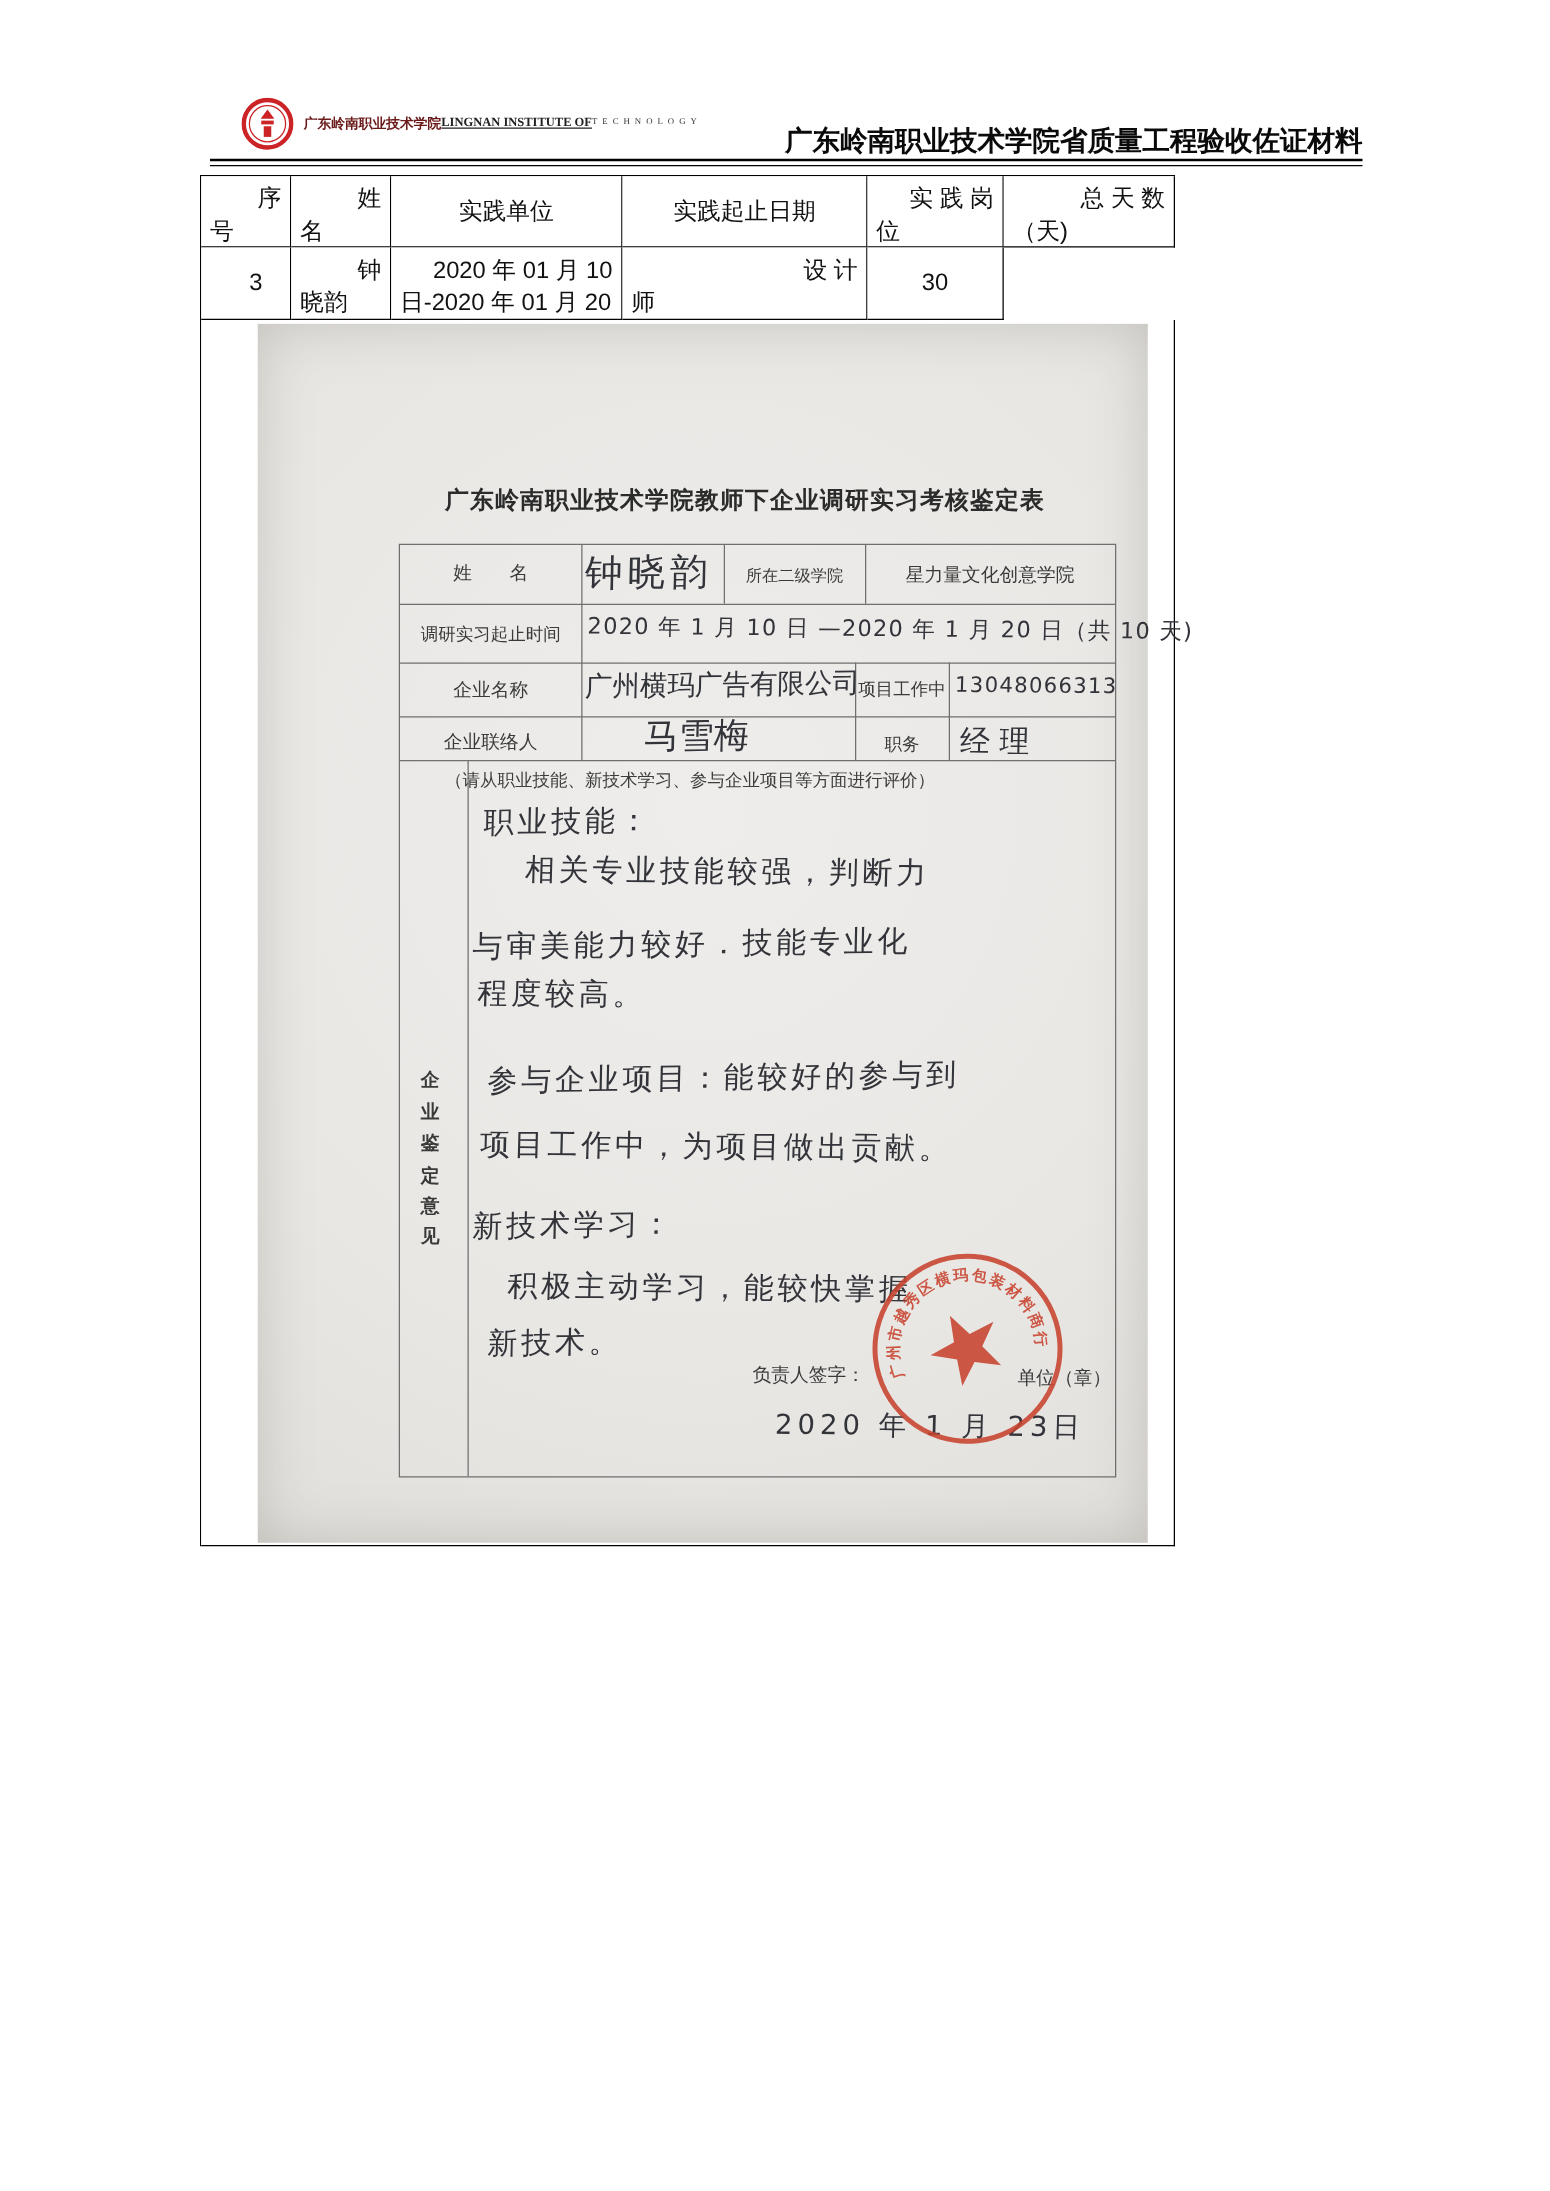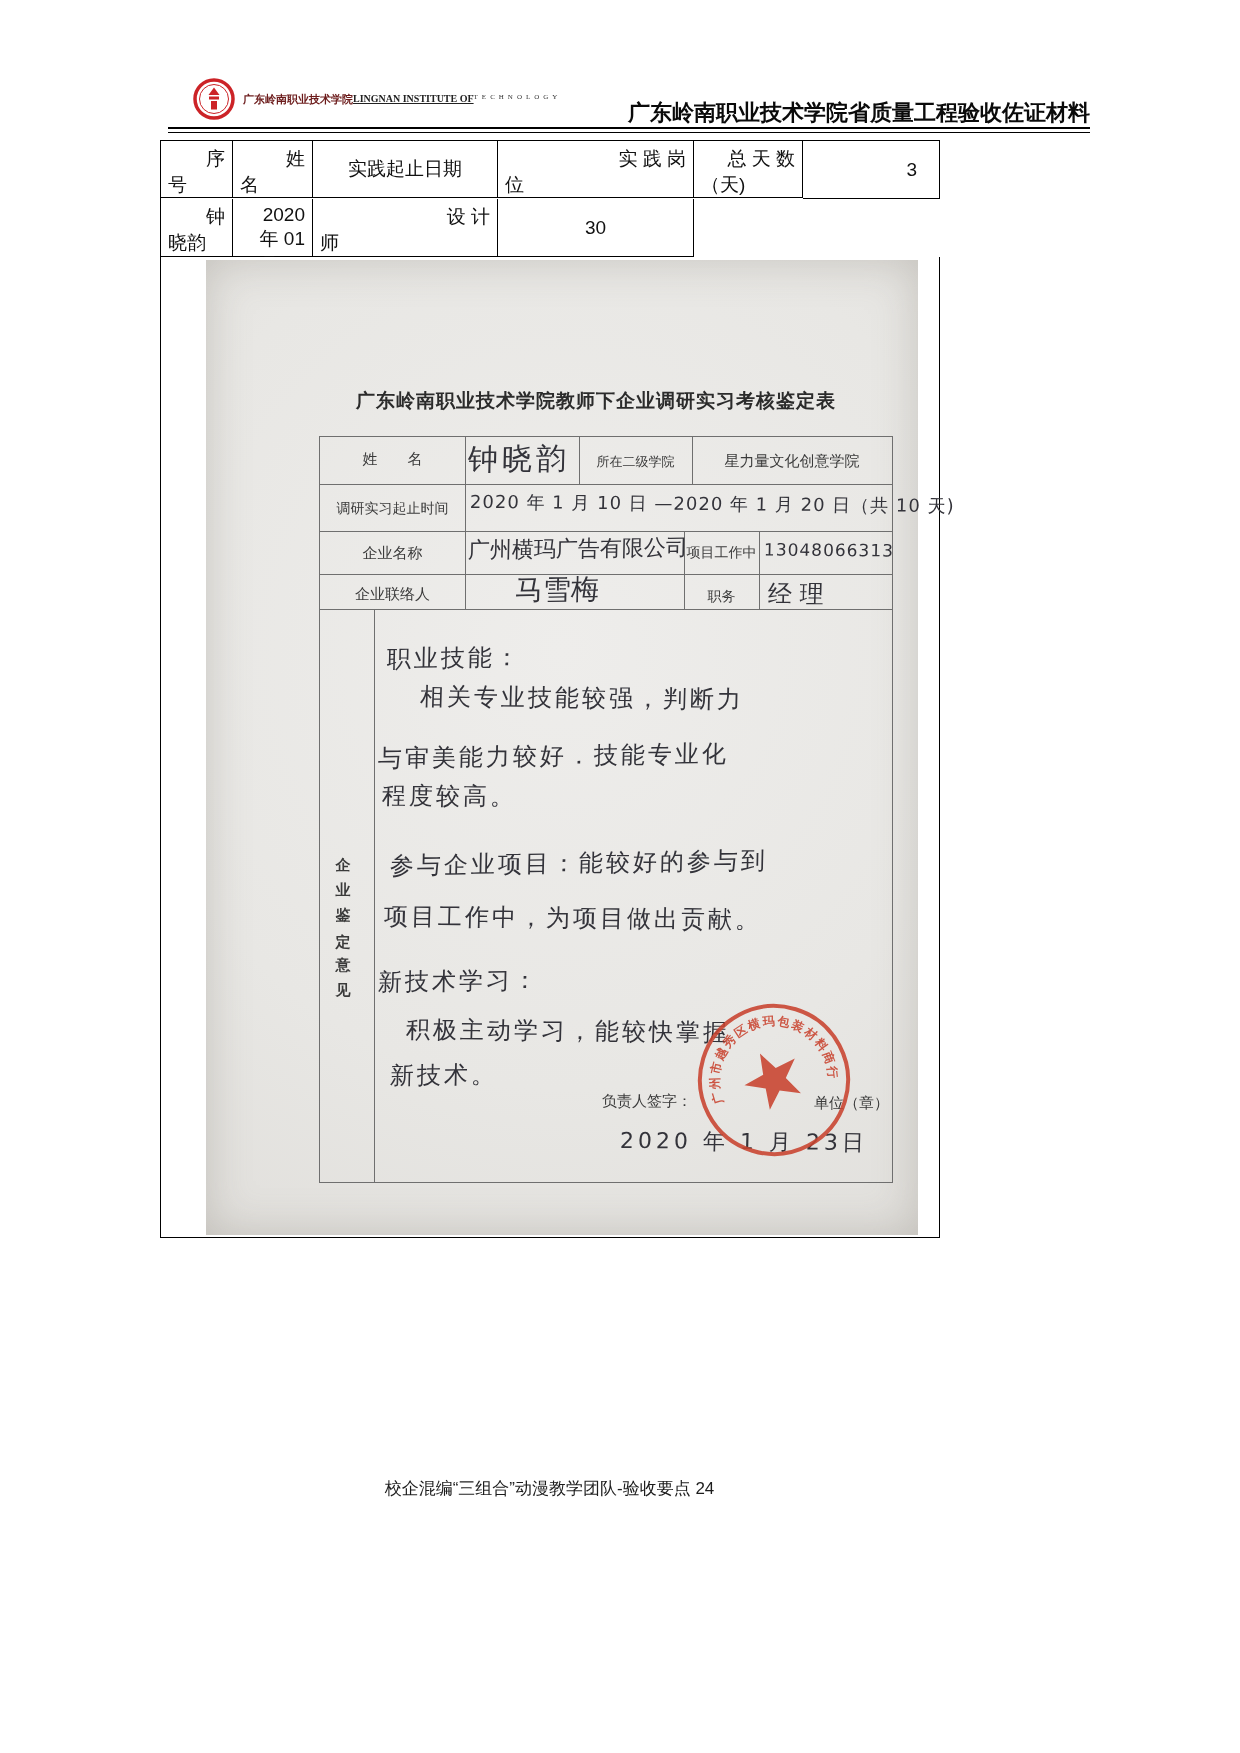--- a/index.html
+++ b/index.html
@@ -82,20 +82,21 @@
 
   <div class="sum-table">
     <div class="cell h-cell two">
       <span class="l1">序</span>
       <span class="l2">号</span>
     </div>
     <div class="cell h-cell two">
       <span class="l1">姓</span>
       <span class="l2">名</span>
     </div>
+    <div class="cell h-cell ctr">实践单位</div>
     <div class="cell h-cell ctr">实践起止日期</div>
     <div class="cell h-cell two">
       <span class="l1">实 践 岗</span>
       <span class="l2">位</span>
     </div>
     <div class="cell h-cell two">
       <span class="l1">总 天 数</span>
       <span class="l2">（天)</span>
     </div>
 
@@ -143,20 +144,21 @@
           <div class="hw hw-a" style="left:148px;top:97px;font-size:22px">广州横玛广告有限公司</div>
           <div class="flabel" style="left:364px;top:107px;width:75px;font-size:14px">项目工作中</div>
           <div class="hw hw-b" style="left:444px;top:103px;font-size:17px;letter-spacing:1px">13048066313</div>
 
           <div class="flabel" style="left:0;top:148px;width:145px;font-size:15px">企业联络人</div>
           <div class="hw hw-a" style="left:195px;top:134px;font-size:28px">马雪梅</div>
           <div class="flabel" style="left:364px;top:151px;width:75px;font-size:14px">职务</div>
           <div class="hw hw-b" style="left:448px;top:141px;font-size:24px">经 理</div>
 
           <div class="vlabel">企业鉴定意见</div>
+          <div class="note">（请从职业技能、新技术学习、参与企业项目等方面进行评价）</div>
 
           <div class="hw hw-a eval-line" style="left:67px;top:205px">职业技能：</div>
           <div class="hw hw-b eval-line" style="left:100px;top:245px">相关专业技能较强，判断力</div>
           <div class="hw hw-a eval-line" style="left:58px;top:303px">与审美能力较好．技能专业化</div>
           <div class="hw hw-b eval-line" style="left:62px;top:343px">程度较高。</div>
           <div class="hw hw-a eval-line" style="left:70px;top:410px">参与企业项目：能较好的参与到</div>
           <div class="hw hw-b eval-line" style="left:64px;top:465px">项目工作中，为项目做出贡献。</div>
           <div class="hw hw-a eval-line" style="left:58px;top:528px">新技术学习：</div>
           <div class="hw hw-b eval-line" style="left:86px;top:578px">积极主动学习，能较快掌握</div>
           <div class="hw hw-a eval-line" style="left:70px;top:622px">新技术。</div>
@@ -173,14 +175,13 @@
             </defs>
             <text font-size="12" fill="#c9432f" letter-spacing="2" font-weight="bold">
               <textPath href="#stampArc" startOffset="4">广州市越秀区横玛包装材料商行</textPath>
             </text>
           </svg>
         </div>
       </div>
     </div>
   </div>
 
-  <div class="footer">校企混编“三组合”动漫教学团队-验收要点 24</div>
 </div>
 
 </body></html>

